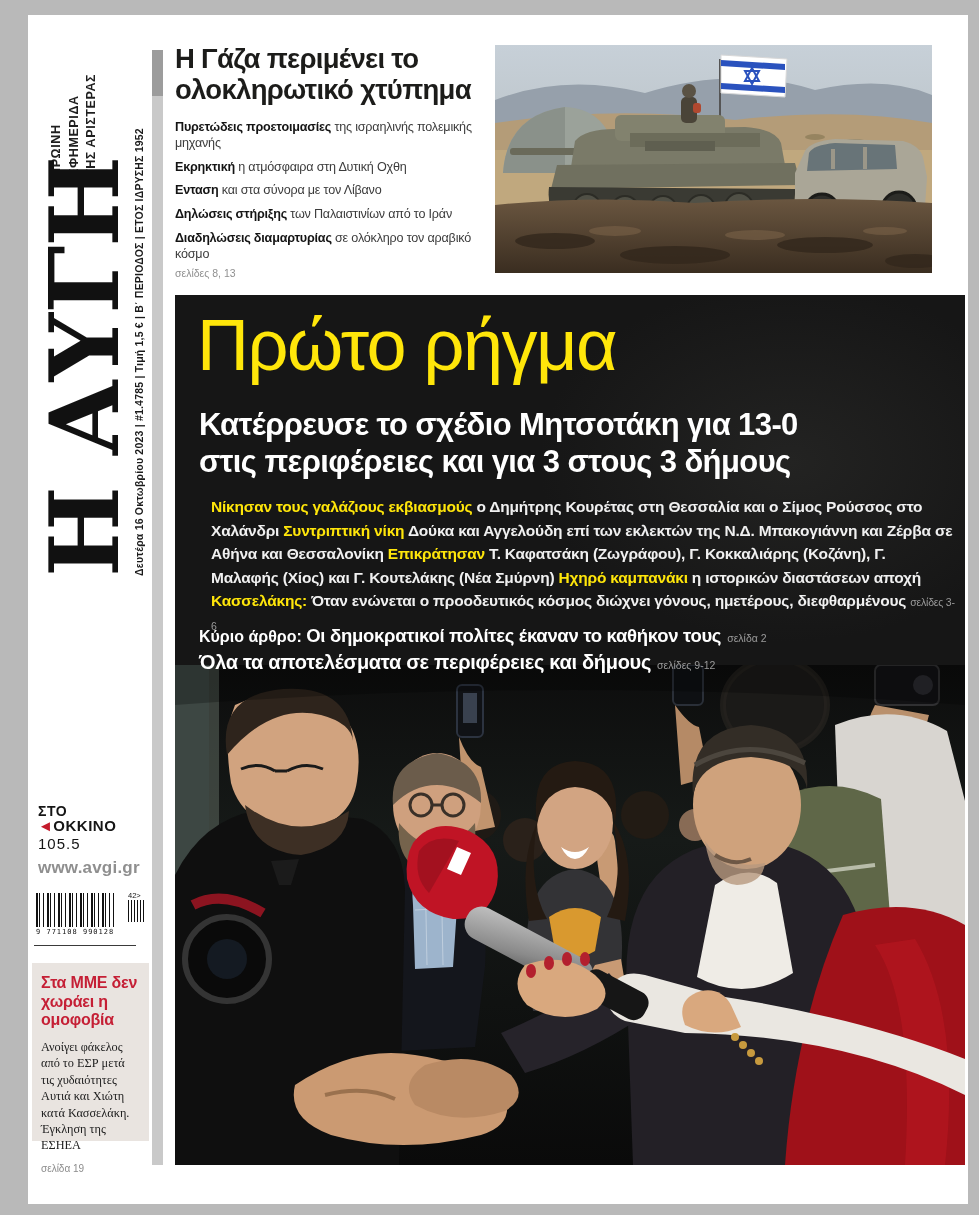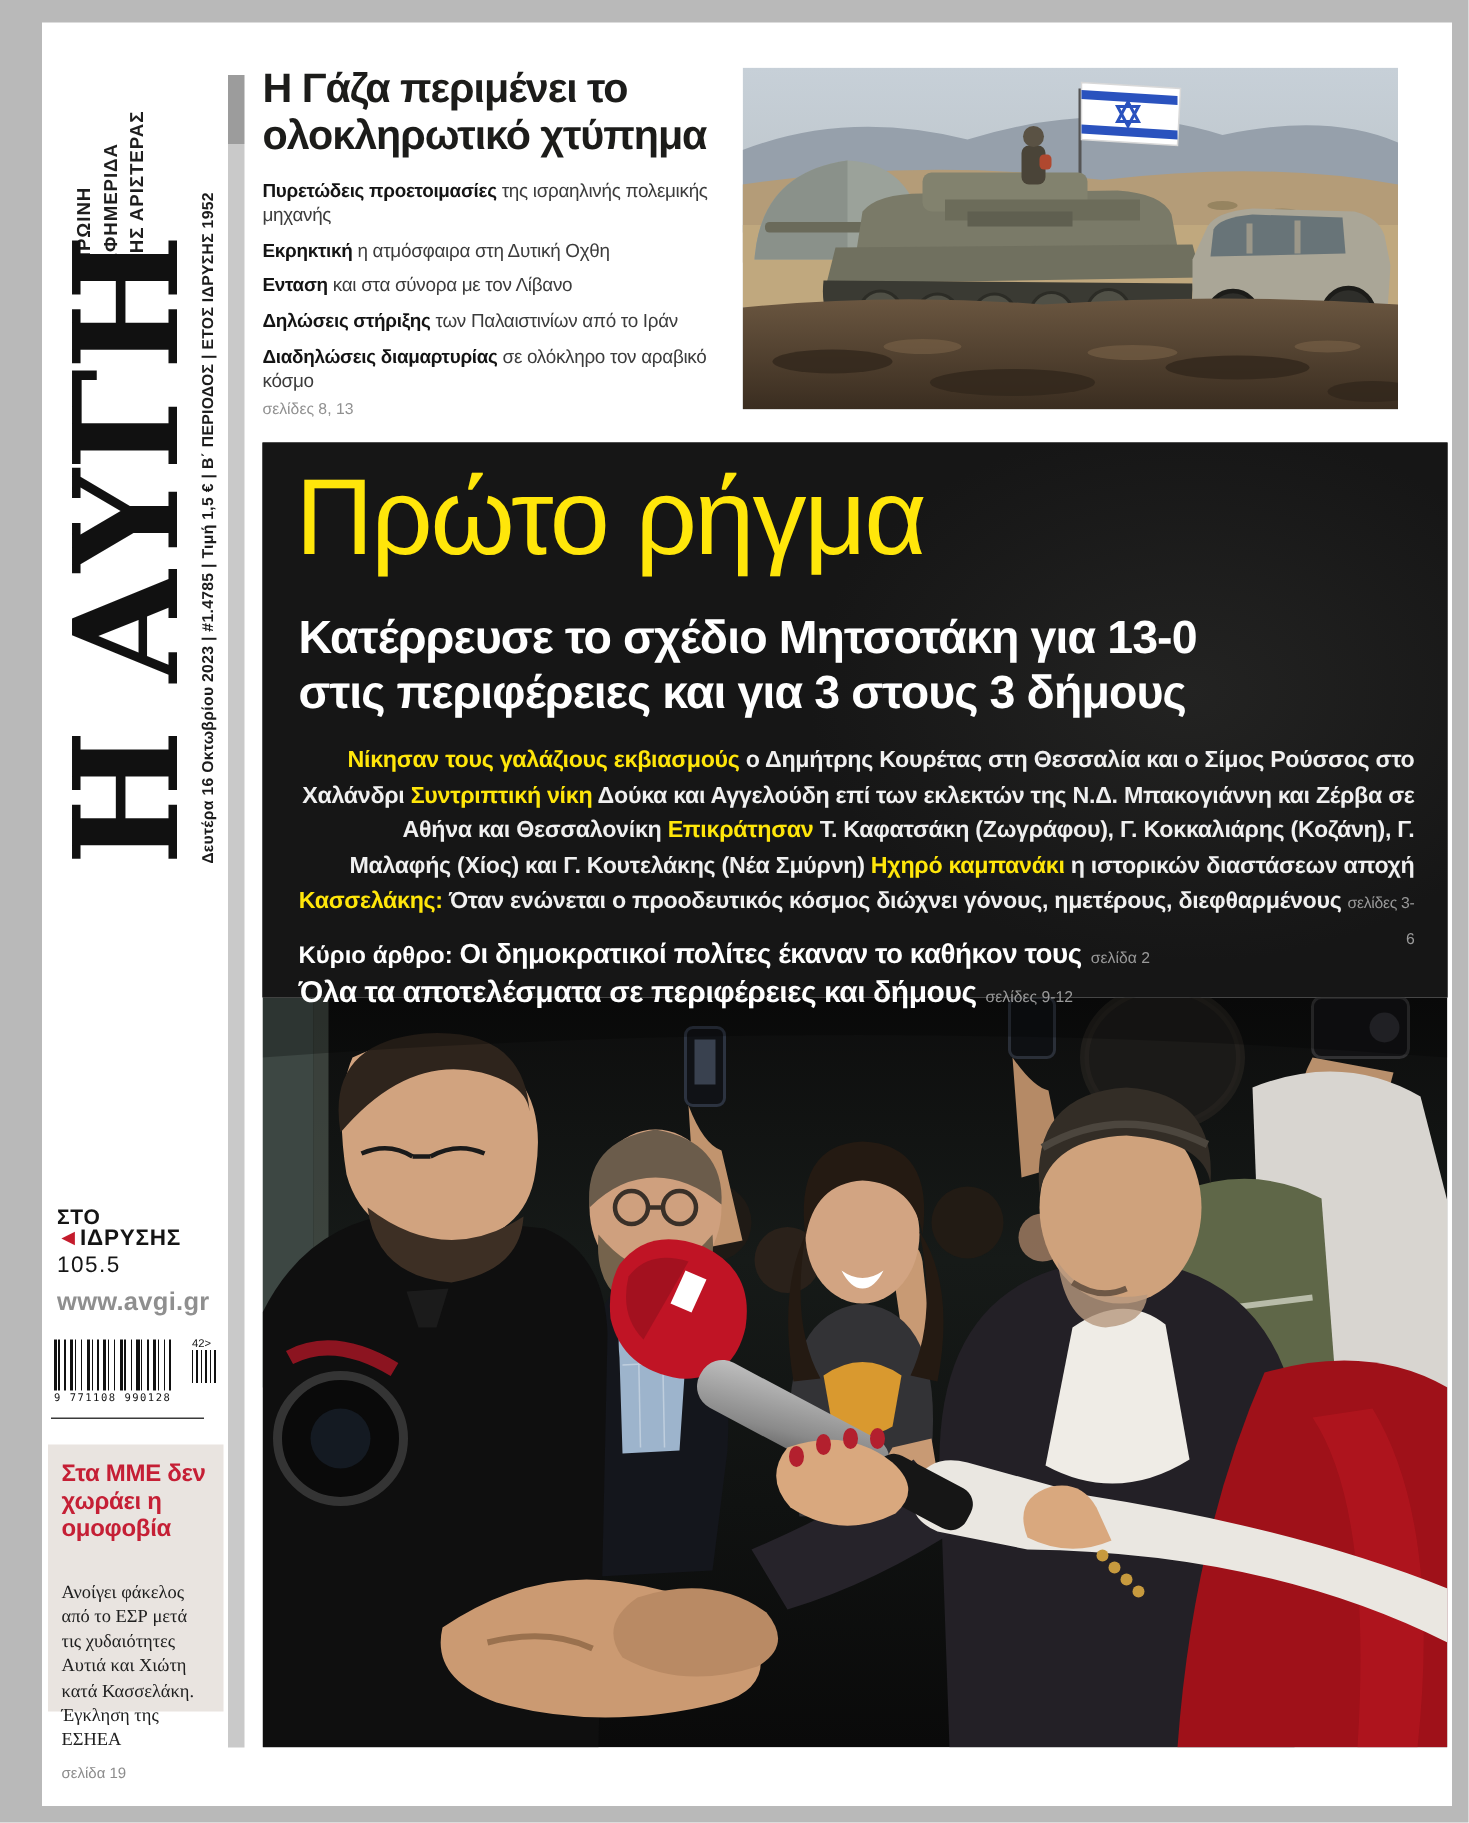--- a/index.html
+++ b/index.html
@@ -55,21 +55,21 @@
     background:repeating-linear-gradient(90deg,#111 0 1px,#fff 1px 3px,#111 3px 4px,#fff 4px 6px);
   }
   .divider{left:6px;top:930px;width:102px;height:1px;background:#3a3a3a;}
 
   .promo{
     left:4px;top:948px;width:117px;height:178px;background:#e9e4e0;
     box-sizing:border-box;padding:11px 9px;
   }
   .promo-title{font-size:16px;font-weight:800;color:#c51f35;line-height:1.16;letter-spacing:-.2px;}
   .promo-body{
-    margin-top:23px;font-family:"Liberation Serif","DejaVu Serif",serif;
+    margin-top:9px;font-family:"Liberation Serif","DejaVu Serif",serif;
     font-size:12.3px;color:#202020;line-height:1.34;
   }
   .promo-page{margin-top:9px;font-size:10px;color:#8c8c8c;}
 
   
   .gaza-head{
     left:147px;top:28px;width:330px;
     font-size:27.5px;font-weight:800;color:#1c1c1a;line-height:1.14;letter-spacing:-.7px;
   }
   .gaza-list{left:147px;top:104px;width:328px;}
@@ -88,22 +88,22 @@
   }
   .main-headline{
     position:absolute;left:22px;top:14px;
     font-size:72px;font-weight:400;color:#ffe60a;letter-spacing:-1.5px;line-height:1.0;
   }
   .main-subhead{
     position:absolute;left:24px;top:112px;width:630px;
     font-size:31px;font-weight:600;color:#ffffff;line-height:1.18;letter-spacing:-.6px;
   }
   .main-par{
-    position:absolute;left:24px;top:200px;width:744px;
-    font-size:15.5px;font-weight:600;color:#f0f0f0;line-height:1.52;letter-spacing:-.2px;text-align:right;
+    position:absolute;left:36px;top:200px;width:744px;
+    font-size:15.5px;font-weight:600;color:#f0f0f0;line-height:1.52;letter-spacing:-.2px;
   }
   .seg-hl{color:#ffe60a;font-weight:800;}
   .seg-pg{color:#9a9a9a;font-weight:400;font-size:10.5px;}
   .editorial{position:absolute;left:24px;top:330px;color:#fff;white-space:nowrap;}
   .ed-lead{font-size:16px;font-weight:800;}
   .ed-text{font-size:18.5px;font-weight:800;letter-spacing:-.3px;}
   .ed-page{font-size:10.5px;color:#9a9a9a;font-weight:400;margin-left:6px;}
   .results{position:absolute;left:24px;top:356px;color:#fff;white-space:nowrap;}
   .res-text{font-size:20px;font-weight:800;letter-spacing:-.3px;}
   .res-page{font-size:10.5px;color:#9a9a9a;font-weight:400;margin-left:6px;}
@@ -123,21 +123,21 @@
   </div>
 
   <div class="abs rot masthead-title">Η ΑΥΓΗ</div>
   <div class="abs rot masthead-meta">Δευτέρα 16 Οκτωβρίου 2023   |   #1.4785   |   Τιμή 1,5 €   |   Β΄ ΠΕΡΙΟΔΟΣ   |   ΕΤΟΣ ΙΔΡΥΣΗΣ 1952</div>
 
   <div class="abs graybar-dark"></div>
   <div class="abs graybar"></div>
 
   <div class="abs radio">
     <div class="r1">ΣΤΟ</div>
-    <div class="r2"><span class="arrow">◄</span><span>ΙΔΡΥΣΗΣ</span></div>
+    <div class="r2"><span class="arrow">◄</span><span>ΟΚΚΙΝΟ</span></div>
     <div class="r3">105.5</div>
   </div>
   <div class="abs website">www.avgi.gr</div>
 
   <div class="abs barcode">
     <div class="bc-main"></div>
     <div class="bc-digits">9 771108 990128</div>
     <div class="bc-addon-label">42&gt;</div>
     <div class="bc-addon"></div>
   </div>

